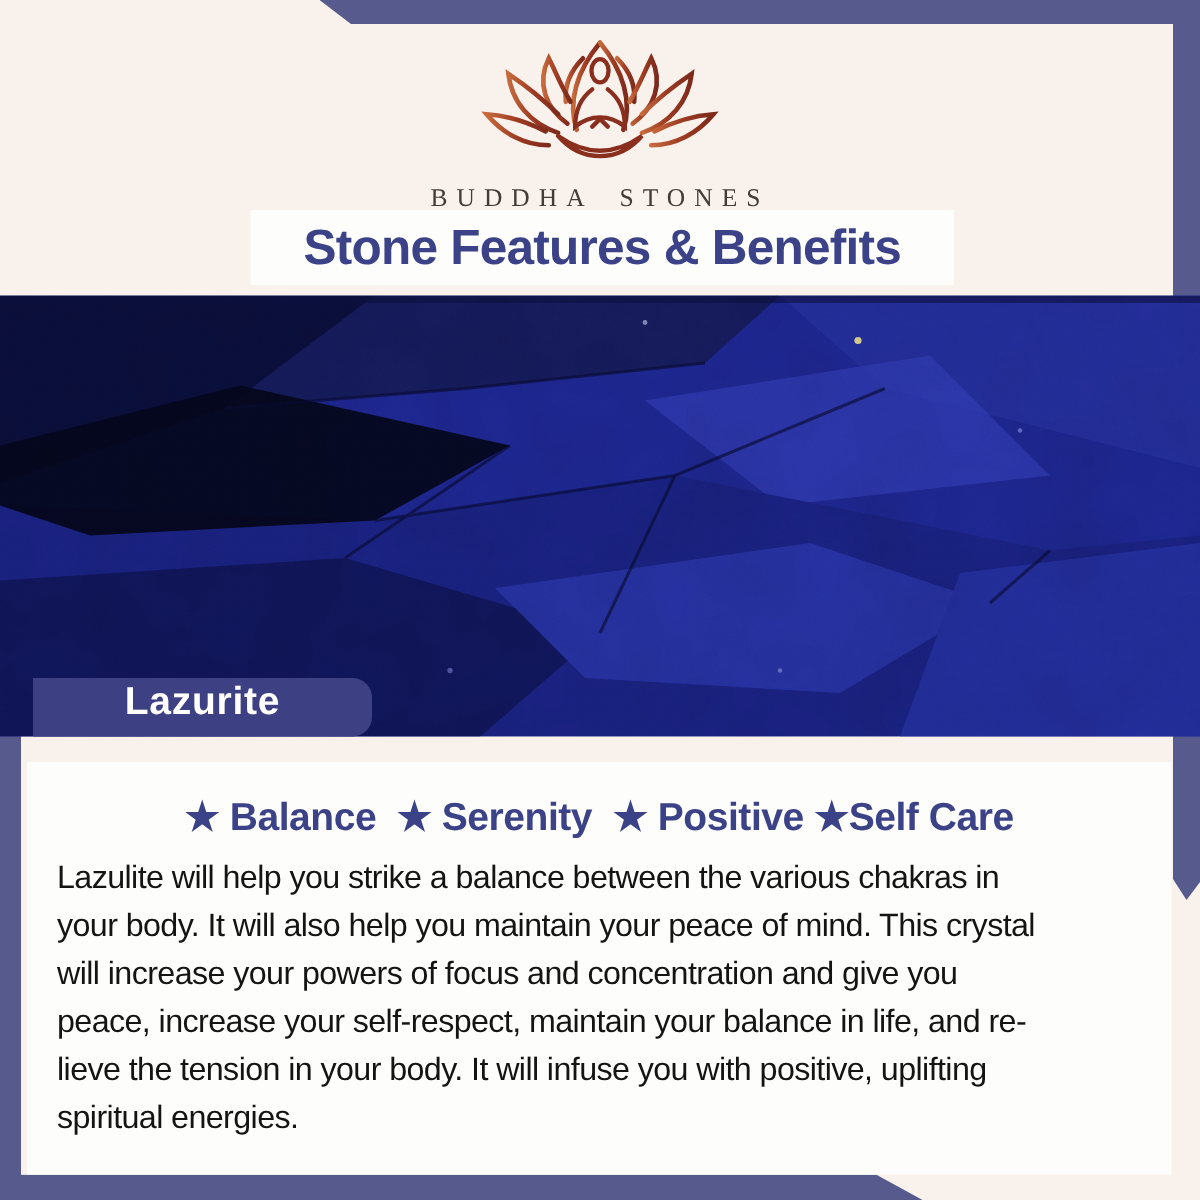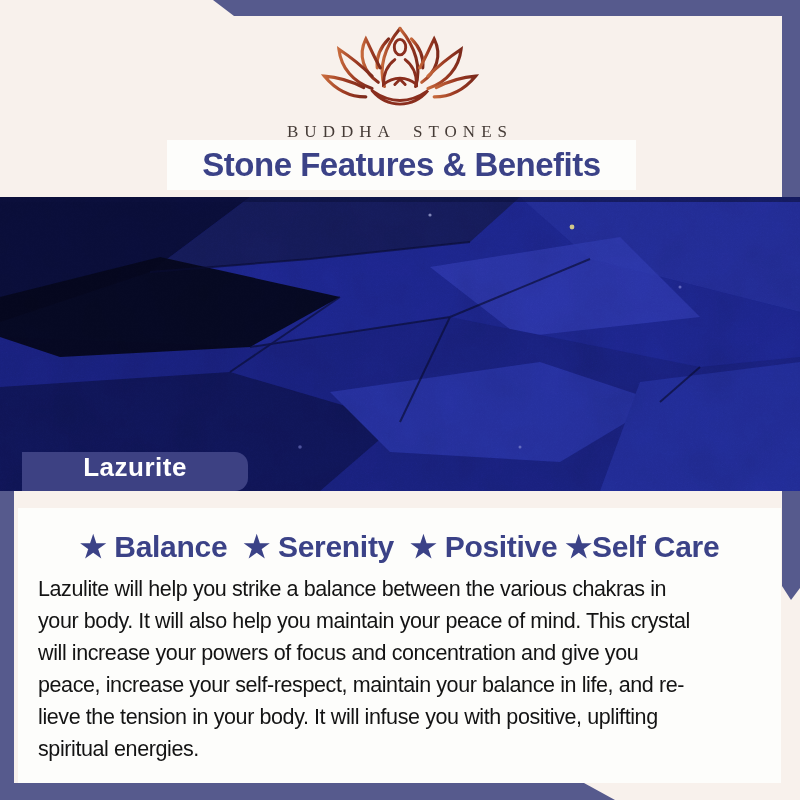--- a/index.html
+++ b/index.html
@@ -51,21 +51,21 @@
     color:#ffffff;font-size:26px;font-weight:bold;letter-spacing:0.5px;
   }
   
   .benefits{
     position:absolute;top:508px;left:18px;width:763px;height:275px;
     background:var(--panel,#fdfdfb);z-index:2;
   }
   .keywords{
     margin-top:21px;text-align:center;white-space:pre-wrap;
     color:var(--blue,#3b4287);
-    font-size:30px;font-weight:bold;letter-spacing:-0.3px;
+    font-size:26px;font-weight:bold;letter-spacing:-0.3px;
   }
   .description{
     margin:9px 8px 0 20px;
     white-space:pre-line;
     color:#141414;
     font-size:21.5px;line-height:32px;letter-spacing:-0.4px;
   }
 </style>
 </head>
 <body>

